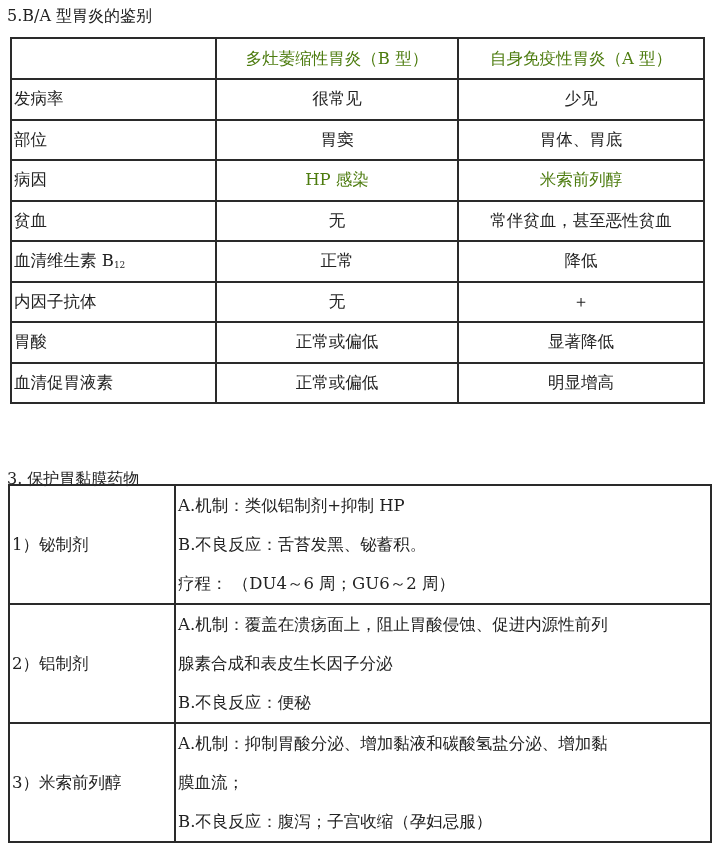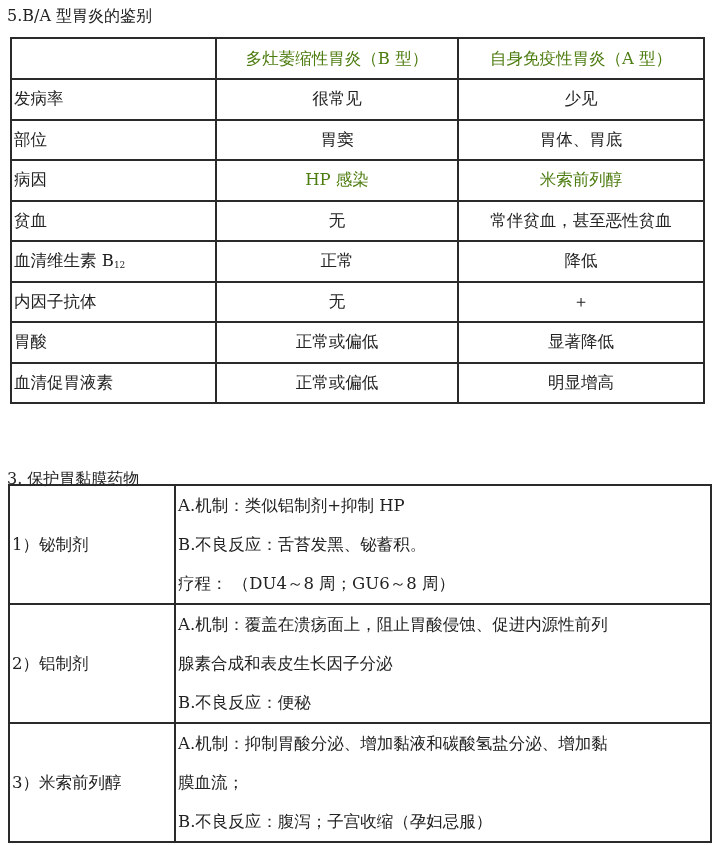--- a/index.html
+++ b/index.html
@@ -92,21 +92,21 @@
 
 <div id="h2" class="heading">3.  保护胃黏膜药物</div>
 
 <table id="t2">
   <tbody>
       <tr class="r1">
     <td class="k">1）铋制剂</td>
     <td class="v">
       <div>A.机制：类似铝制剂+抑制 HP</div>
       <div>B.不良反应：舌苔发黑、铋蓄积。</div>
-      <div>疗程：  （DU4～8 周；GU6～8 周）</div>
+      <div>疗程：  （DU4～6 周；GU6～2 周）</div>
     </td>
   </tr>
   <tr class="r2">
     <td class="k">2）铝制剂</td>
     <td class="v">
       <div>A.机制：覆盖在溃疡面上，阻止胃酸侵蚀、促进内源性前列</div>
       <div>腺素合成和表皮生长因子分泌</div>
       <div>B.不良反应：便秘</div>
     </td>
   </tr>

